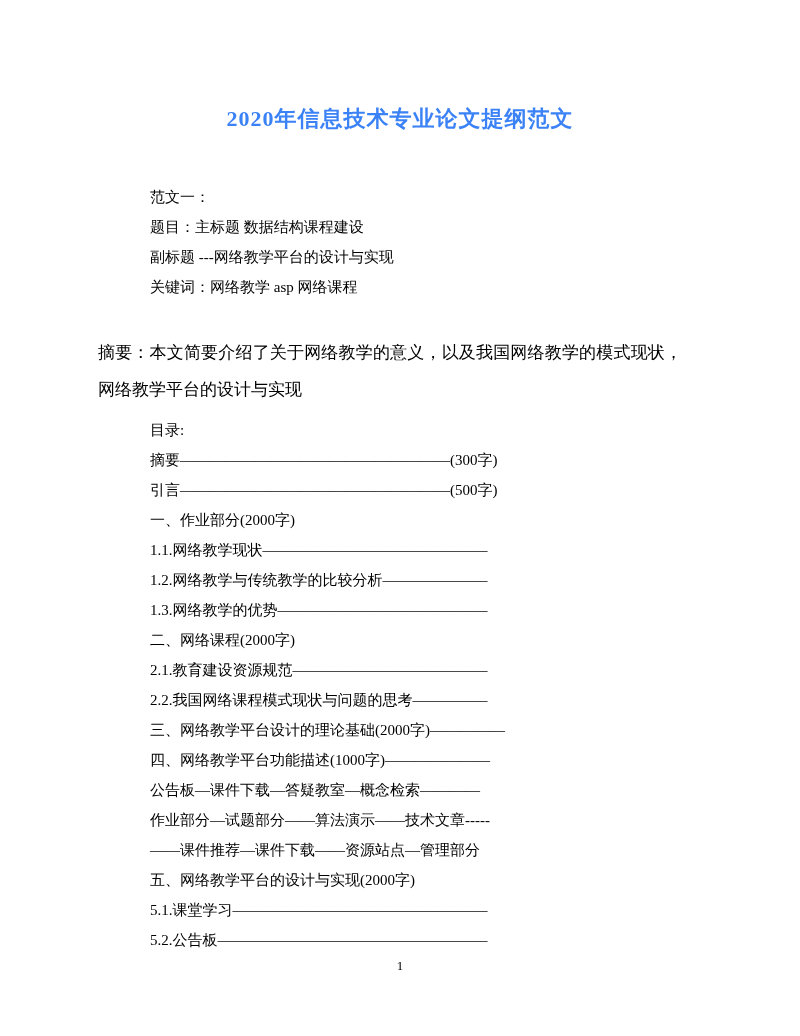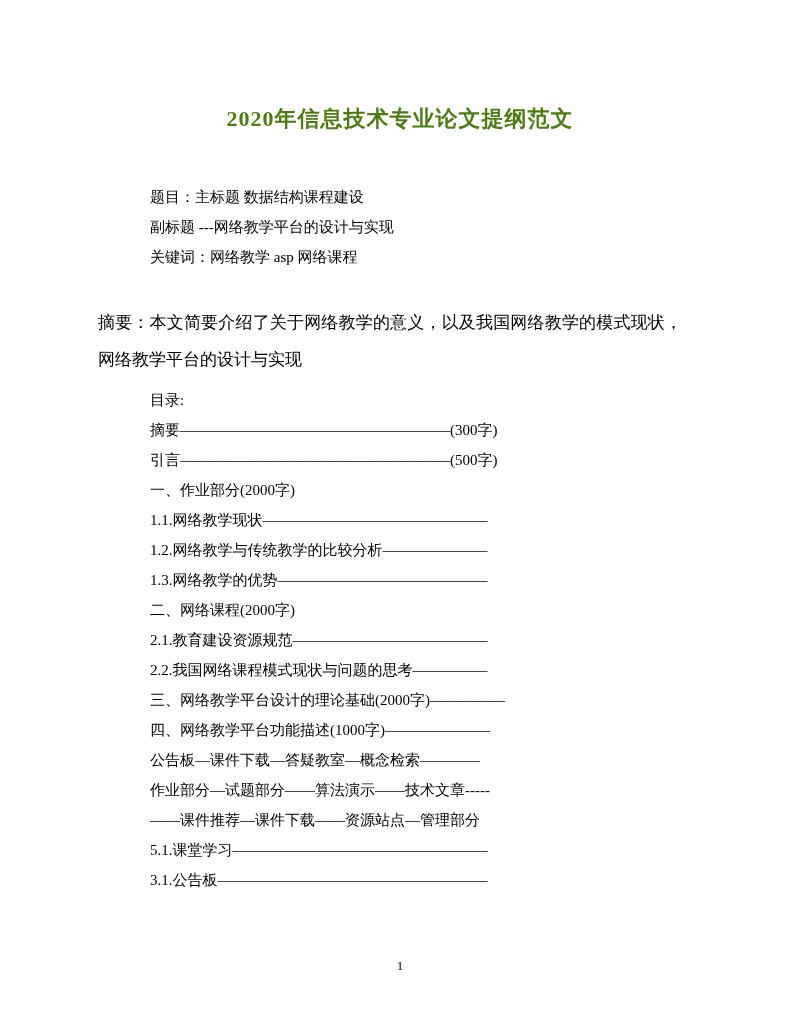--- a/index.html
+++ b/index.html
@@ -51,24 +51,25 @@
     text-align: center;
     font-size: 13px;
     color: #000000;
   }
 </style>
 </head>
 <body>
 
 <div class="page">
 
-  <h1 class="doc-title" style="color: #4d7c0f;">2020年信息技术专业论文提纲范文</h1>
+  <h1 class="doc-title" style="color: #3b82f6;">2020年信息技术专业论文提纲范文</h1>
 
   <div class="doc-body">
 
+    <p class="line">范文一：</p>
     <p class="line">题目：主标题 数据结构课程建设</p>
     <p class="line">副标题 ---网络教学平台的设计与实现</p>
     <p class="line">关键词：网络教学 asp 网络课程</p>
 
     <p class="para">摘要：本文简要介绍了关于网络教学的意义，以及我国网络教学的模式现状，网络教学平台的设计与实现</p>
 
     <div class="outline">
       <p class="line">目录:</p>
       <p class="line">摘要——————————————————(300字)</p>
       <p class="line">引言——————————————————(500字)</p>
@@ -77,21 +78,22 @@
       <p class="line">1.2.网络教学与传统教学的比较分析———————</p>
       <p class="line">1.3.网络教学的优势——————————————</p>
       <p class="line">二、网络课程(2000字)</p>
       <p class="line">2.1.教育建设资源规范—————————————</p>
       <p class="line">2.2.我国网络课程模式现状与问题的思考—————</p>
       <p class="line">三、网络教学平台设计的理论基础(2000字)—————</p>
       <p class="line">四、网络教学平台功能描述(1000字)———————</p>
       <p class="line">公告板—课件下载—答疑教室—概念检索————</p>
       <p class="line">作业部分—试题部分——算法演示——技术文章-----</p>
       <p class="line">——课件推荐—课件下载——资源站点—管理部分</p>
+      <p class="line">五、网络教学平台的设计与实现(2000字)</p>
       <p class="line">5.1.课堂学习—————————————————</p>
-      <p class="line">3.1.公告板——————————————————</p>
+      <p class="line">5.2.公告板——————————————————</p>
     </div>
 
   </div>
 
   <div class="page-number">1</div>
 
 </div>
 
 </body></html>

